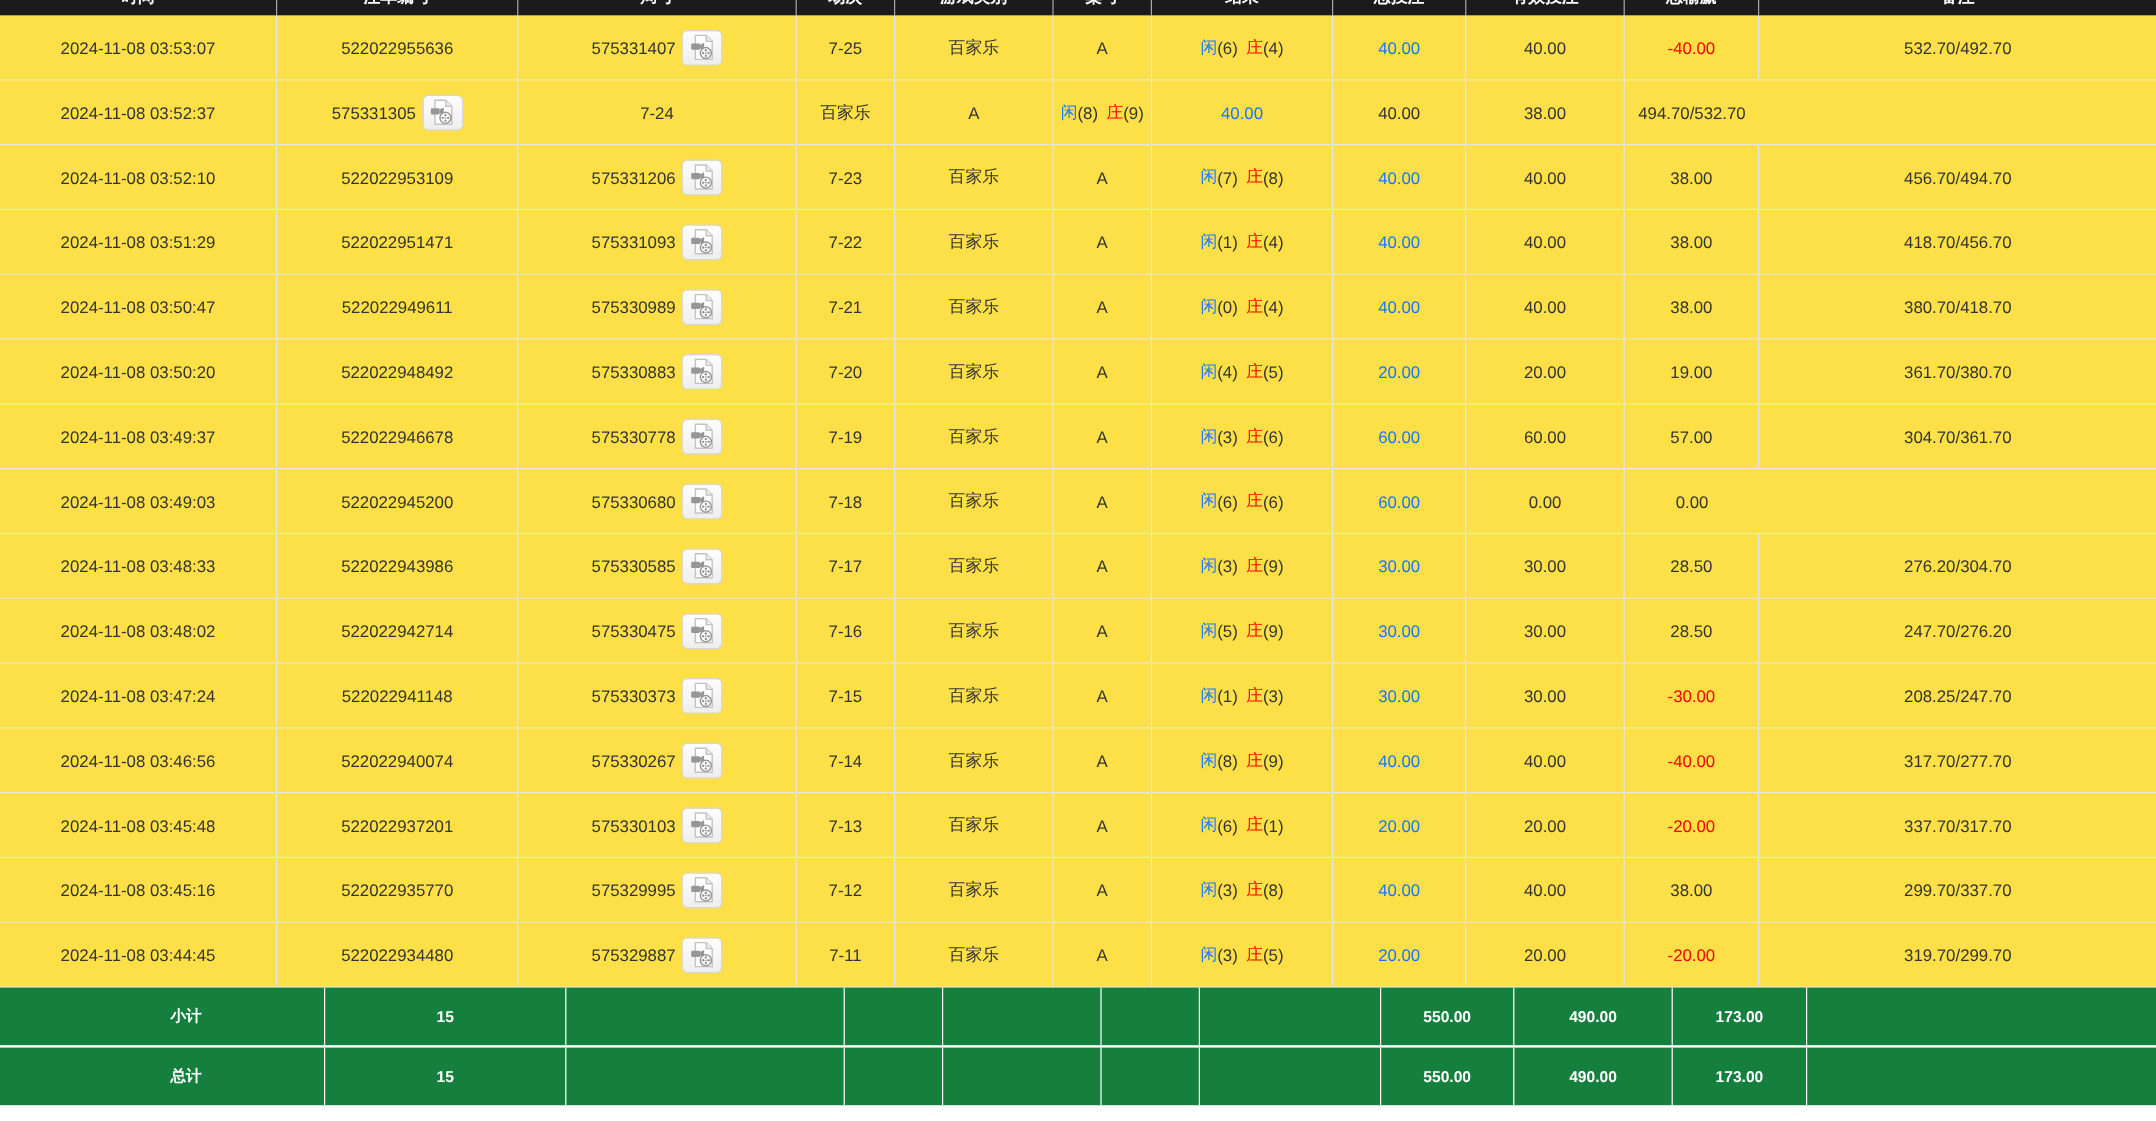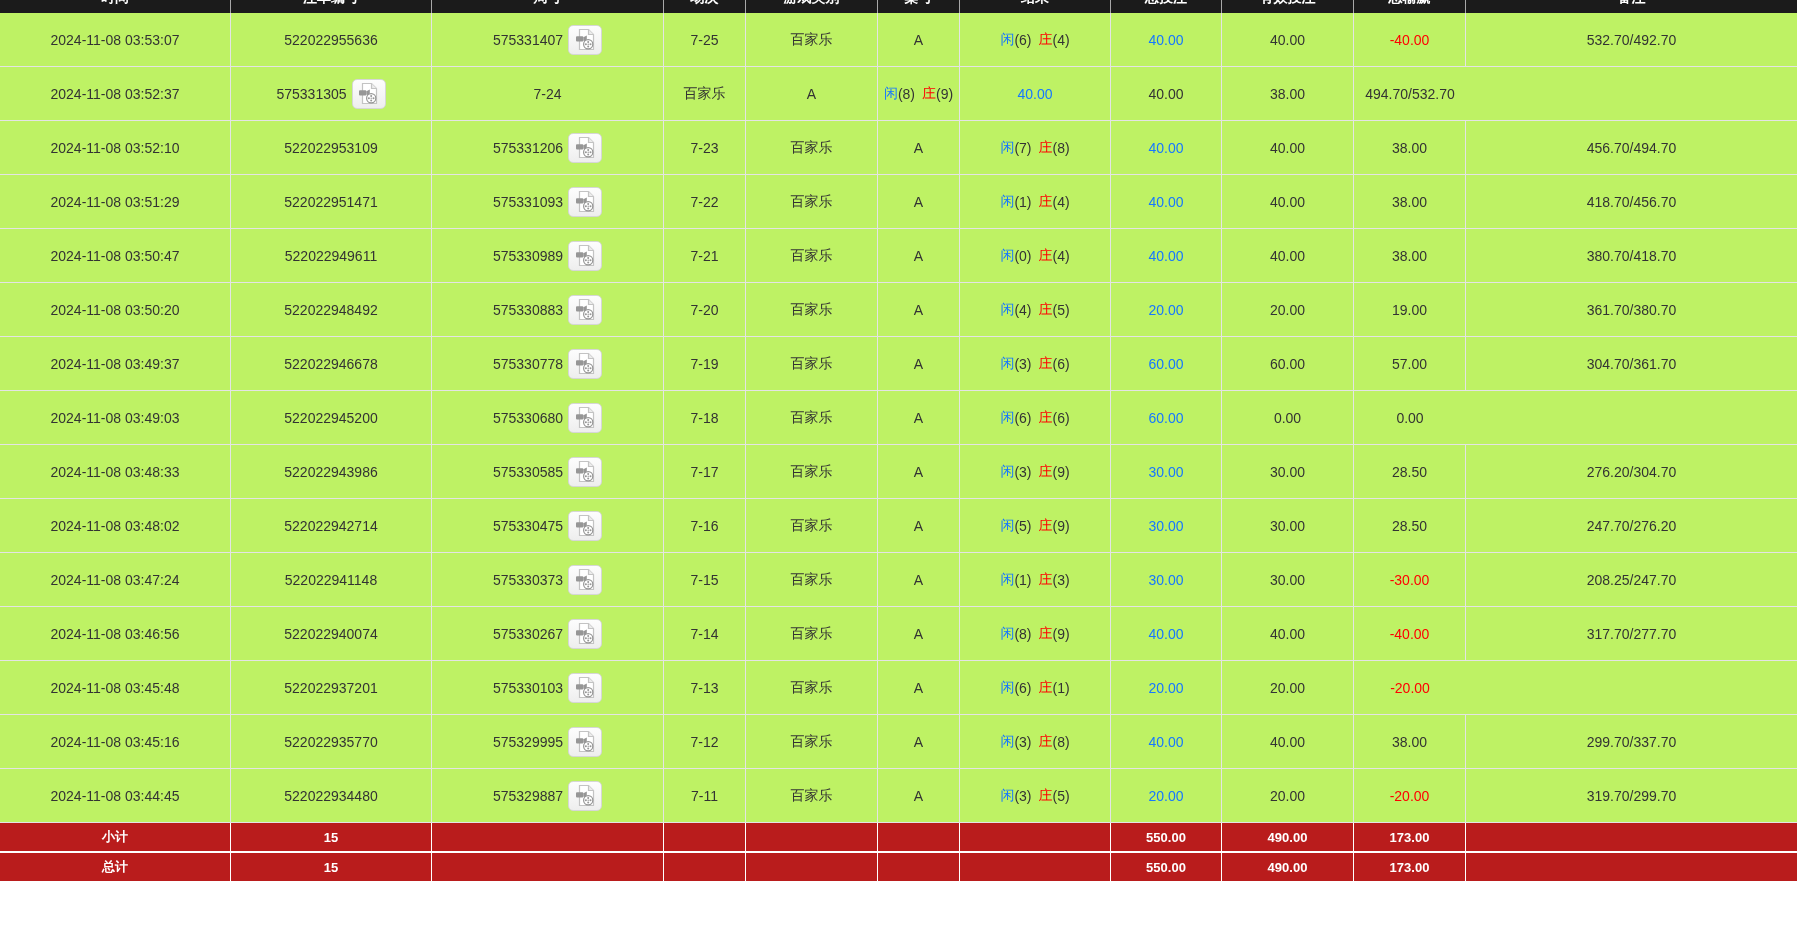--- a/index.html
+++ b/index.html
@@ -20,21 +20,21 @@
     border-right:1px solid #a8a8a8;
   }
   .th:last-child { border-right:none; }
   .th span {
     position:absolute; top:-10px; left:0; right:0;
     text-align:center; color:#ffffff; font-size:14px; line-height:15px;
     font-weight:bold; white-space:nowrap;
   }
 
   
-  .tbody .tr { height:54px; border-bottom:1px solid #e4e4e4; background:#bef264; }
+  .tbody .tr { height:54px; border-bottom:1px solid #e4e4e4; background:#fde047; }
   .td {
     display:flex; align-items:center; justify-content:center;
     font-size:14px; color:#333; border-right:1px solid #e4e4e4;
     white-space:nowrap; overflow:hidden;
   }
   .td:last-child { border-right:none; }
 
   .blue { color:#1677ff; }
   .red  { color:#ff0000; }
 
@@ -42,21 +42,21 @@
   .video-btn {
     width:34px; height:30px; border:1px solid #d6d6d6; border-radius:5px;
     background:linear-gradient(#fdfdfd,#eeeeee);
     display:flex; align-items:center; justify-content:center;
     cursor:pointer; padding:0;
   }
   .result-cell span { display:inline-block; }
   .result-banker { margin-left:7px; }
 
   
-  .summary .tr { height:28px; background:#b91c1c; }
+  .summary .tr { height:48px; background:#15803d;padding-left:40px; }
   .summary .tr + .tr { margin-top:2px; }
   .summary .td {
     color:#ffffff; font-weight:bold; font-size:13px;
     border-right:1px solid #ffffff;
   }
   .summary .td:last-child { border-right:none; }
 </style>
 </head>
 <body>
 
@@ -542,20 +542,21 @@
     <div class="td">A</div>
     <div class="td result-cell">
       <span class="blue">闲</span>
           <span>(6)</span>
       <span class="red result-banker">庄</span>
           <span>(1)</span>
     </div>
     <div class="td blue">20.00</div>
     <div class="td">20.00</div>
     <div class="td winloss red">-20.00</div>
+    <div class="td">337.70/317.70</div>
   </div>
 
   <div class="tr">
     <div class="td">2024-11-08 03:45:16</div>
     <div class="td">522022935770</div>
     <div class="td cell-round">
       <span>575329995</span>
       <button class="video-btn">
         <svg width="21" height="23" viewBox="0 0 21 23">
           <path d="M4.5 1.5 h9 l5 5 v15 h-14 z" fill="#ffffff" stroke="#c3c3c3" stroke-width="1.2"></path>

